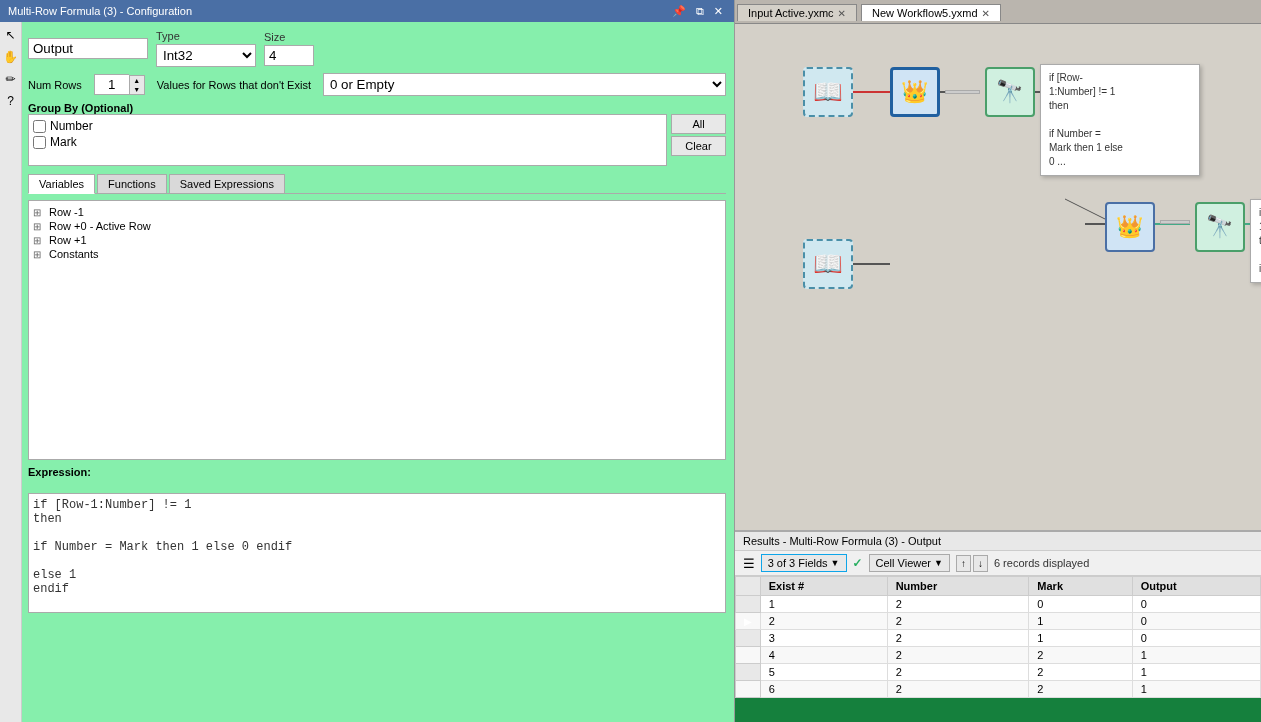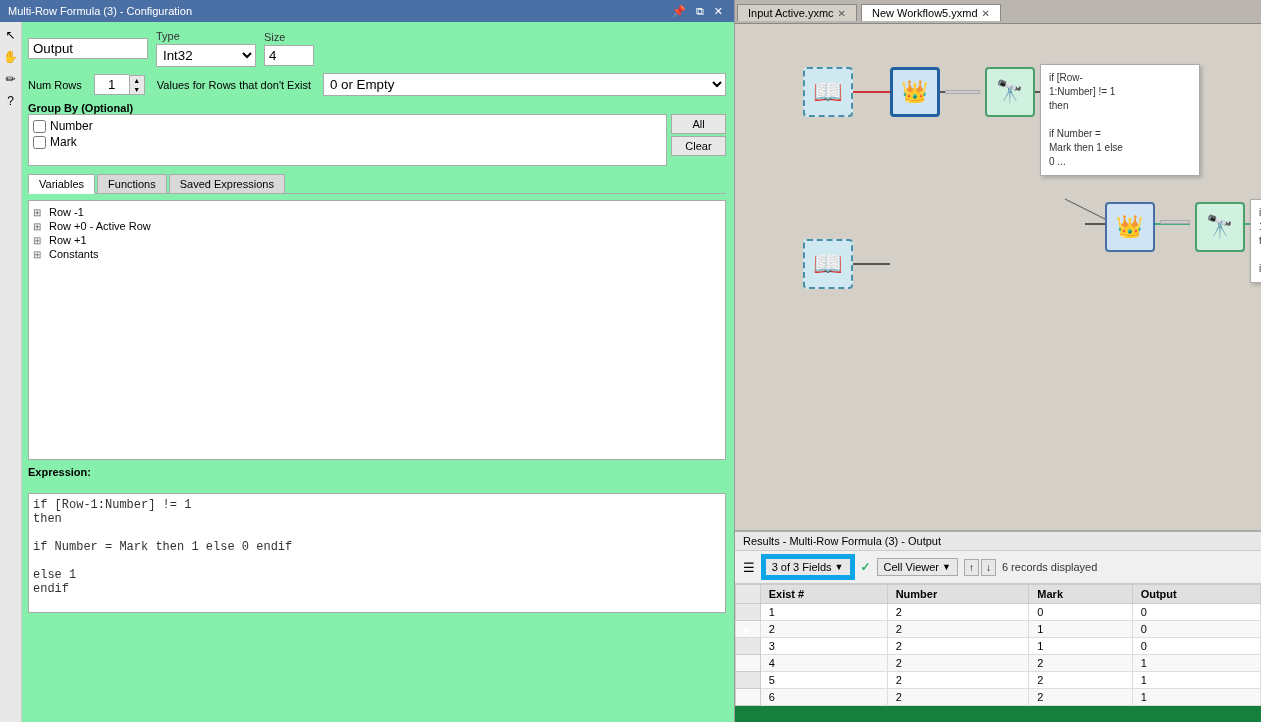--- a/index.html
+++ b/index.html
@@ -74,21 +74,21 @@
     
     
     .workflow-node { position: absolute; cursor: pointer; }
     .node-box { width: 50px; height: 50px; border: 2px solid #4a8fa8; background: #e8f4f8; display: flex; align-items: center; justify-content: center; border-radius: 4px; }
     .node-box.selected { border-color: #2060a0; border-width: 3px; background: #d0e8f0; }
     
     
     .results-panel { height: 192px; background: #15803d; border-top: 2px solid #aaa; display: flex; flex-direction: column; margin-top: 38px; }
     .results-title { background: #e8e8e8; padding: 3px 8px; font-size: 11px; border-bottom: 1px solid #ccc; display: flex; align-items: center; }
     .results-toolbar { display: flex; align-items: center; gap: 6px; padding: 3px 8px; border-bottom: 1px solid #ccc; background: #f0f0f0; }
-    .fields-btn { padding: 2px 6px; border: 5px solid #0ea5e9; background: #e8e8e8; font-size: 11px; cursor: pointer; display: flex; align-items: center; gap: 3px; }
+    .fields-btn { padding: 2px 6px; border: 1px solid #0ea5e9; background: #e8e8e8; font-size: 11px; cursor: pointer; display: flex; align-items: center; gap: 3px; }
     .check-icon { color: #27ae60; font-weight: bold; }
     .viewer-btn { padding: 2px 6px; border: 1px solid #aaa; background: #e8e8e8; font-size: 11px; cursor: pointer; display: flex; align-items: center; gap: 3px; }
     .sort-btns { display: flex; gap: 2px; }
     .sort-btn { padding: 2px 4px; border: 1px solid #aaa; background: #e8e8e8; cursor: pointer; font-size: 10px; }
     .records-label { font-size: 11px; color: #333; }
     
     .results-table { flex: 1; overflow: auto; }
     table { width: 100%; border-collapse: collapse; font-size: 11px; }
     th { background: #e0e0e0; border: 1px solid #ccc; padding: 3px 8px; text-align: left; font-weight: 600; }
     td { border: 1px solid #ddd; padding: 2px 8px; background: white; }

